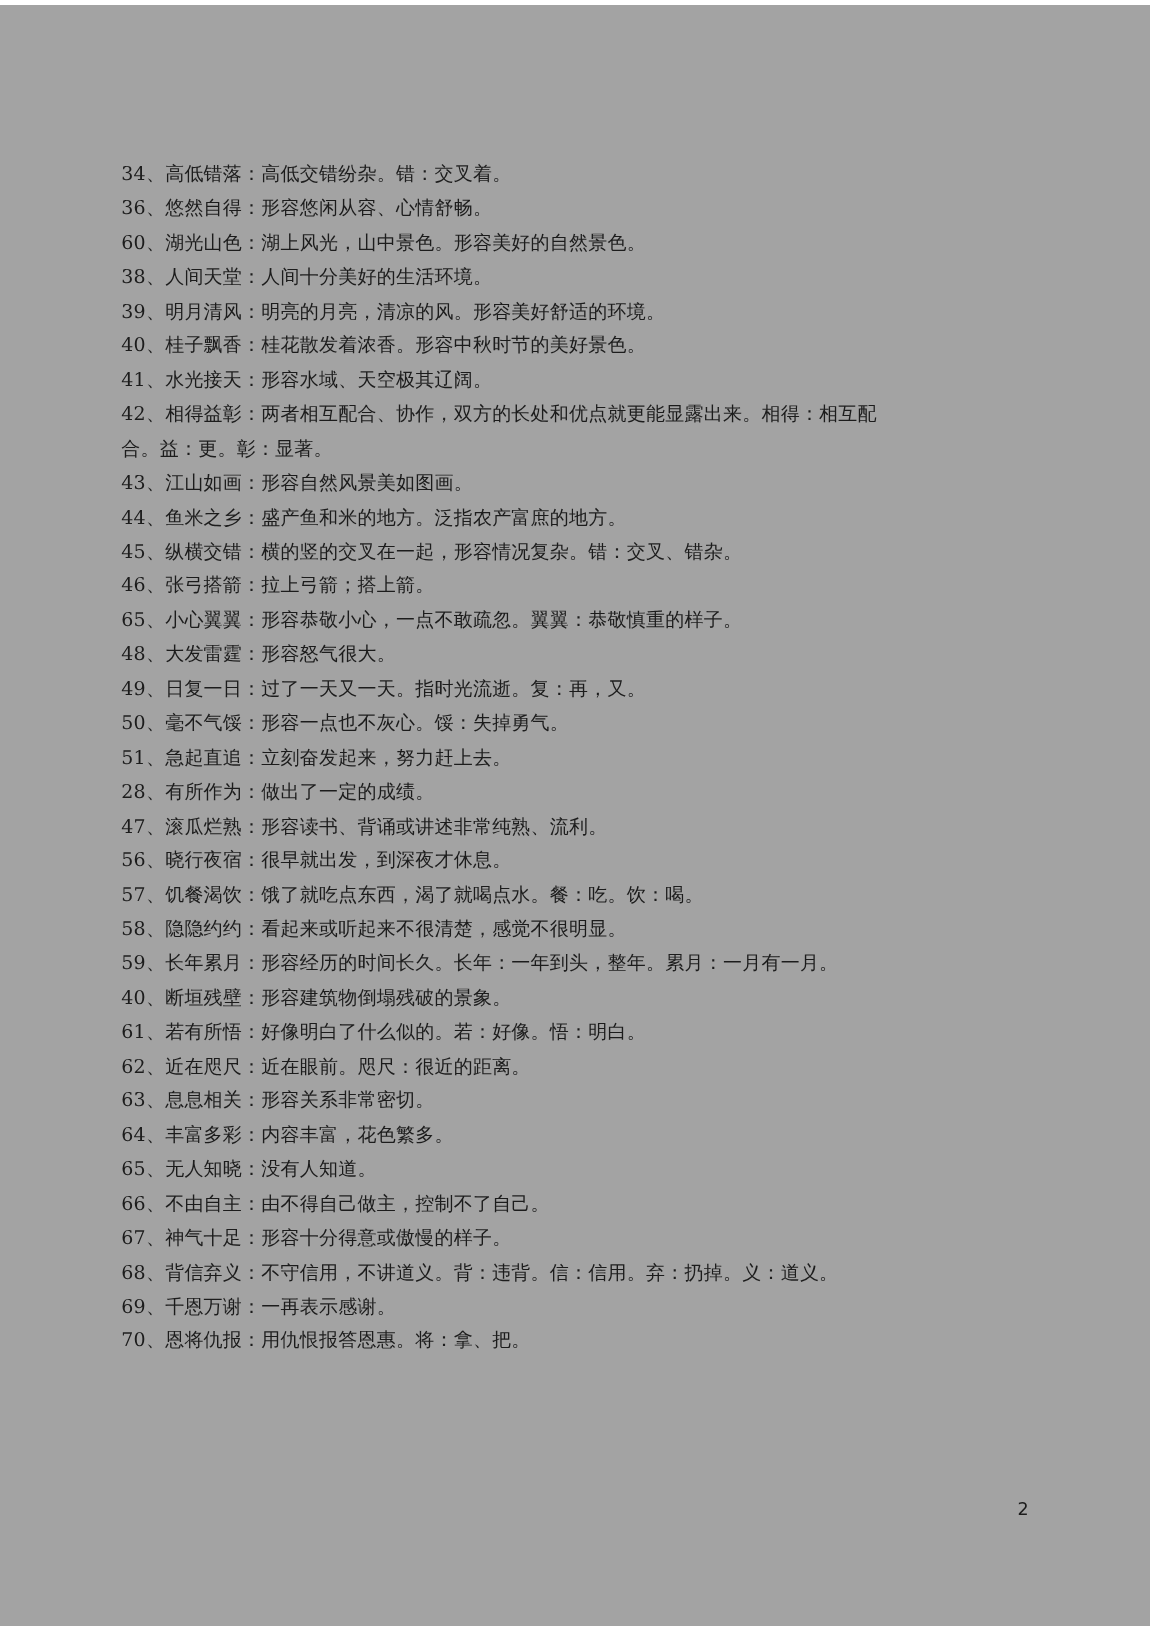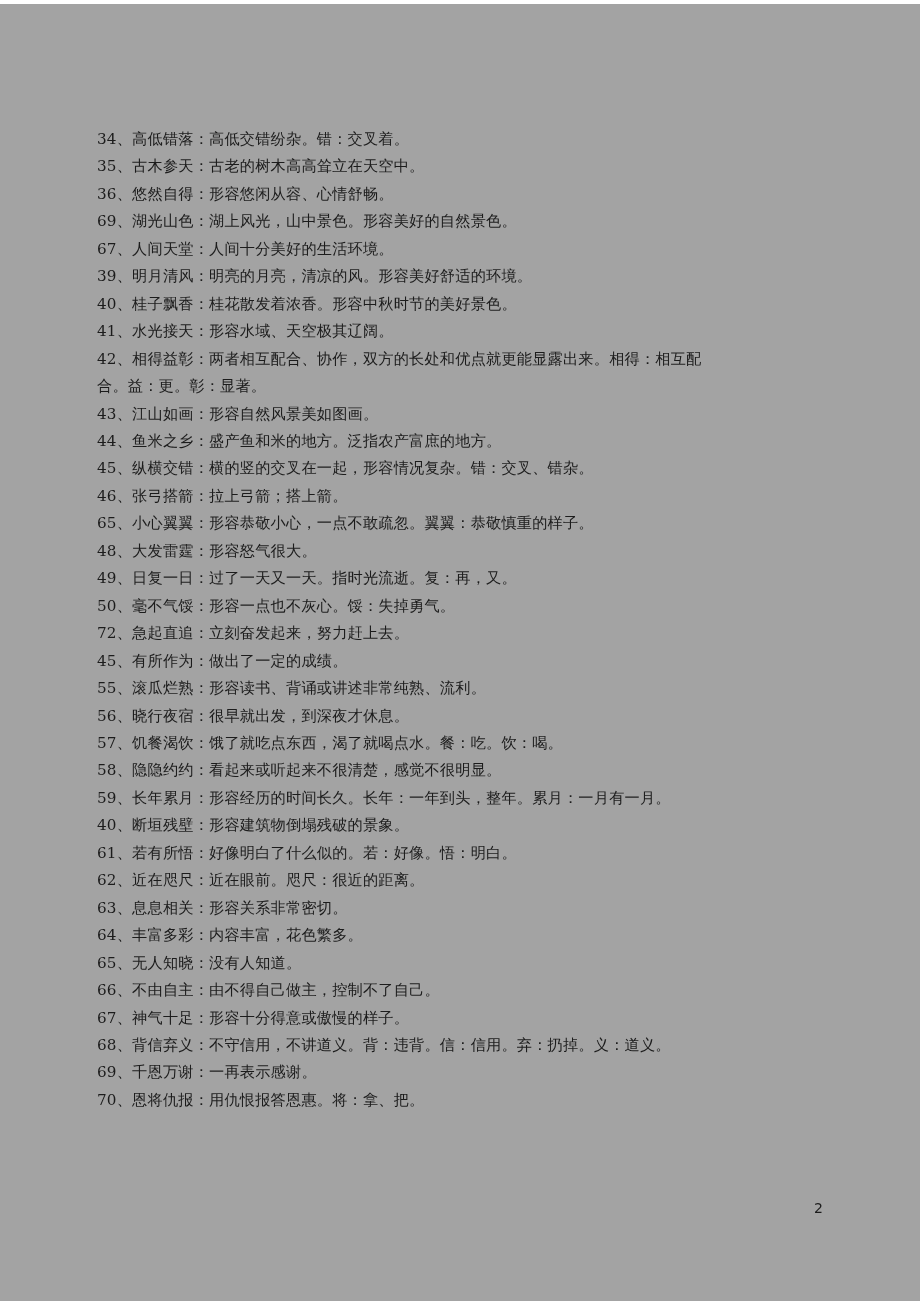--- a/index.html
+++ b/index.html
@@ -52,40 +52,39 @@
     text-align: right;
   }
 </style>
 </head>
 <body>
 
 <div class="page">
 
   <div class="content">
       <div class="entry">34、高低错落：高低交错纷杂。错：交叉着。</div>
-      <div class="entry">35、古木参天：古老的树木高高耸立在天空中。</div>
       <div class="entry">36、悠然自得：形容悠闲从容、心情舒畅。</div>
-      <div class="entry">69、湖光山色：湖上风光，山中景色。形容美好的自然景色。</div>
-      <div class="entry">67、人间天堂：人间十分美好的生活环境。</div>
+      <div class="entry">60、湖光山色：湖上风光，山中景色。形容美好的自然景色。</div>
+      <div class="entry">38、人间天堂：人间十分美好的生活环境。</div>
       <div class="entry">39、明月清风：明亮的月亮，清凉的风。形容美好舒适的环境。</div>
       <div class="entry">40、桂子飘香：桂花散发着浓香。形容中秋时节的美好景色。</div>
       <div class="entry">41、水光接天：形容水域、天空极其辽阔。</div>
       <div class="entry">42、相得益彰：两者相互配合、协作，双方的长处和优点就更能显露出来。相得：相互配</div>
       <div class="entry wrap">合。益：更。彰：显著。</div>
       <div class="entry">43、江山如画：形容自然风景美如图画。</div>
       <div class="entry">44、鱼米之乡：盛产鱼和米的地方。泛指农产富庶的地方。</div>
       <div class="entry">45、纵横交错：横的竖的交叉在一起，形容情况复杂。错：交叉、错杂。</div>
       <div class="entry">46、张弓搭箭：拉上弓箭；搭上箭。</div>
       <div class="entry">65、小心翼翼：形容恭敬小心，一点不敢疏忽。翼翼：恭敬慎重的样子。</div>
       <div class="entry">48、大发雷霆：形容怒气很大。</div>
       <div class="entry">49、日复一日：过了一天又一天。指时光流逝。复：再，又。</div>
       <div class="entry">50、毫不气馁：形容一点也不灰心。馁：失掉勇气。</div>
-      <div class="entry">72、急起直追：立刻奋发起来，努力赶上去。</div>
-      <div class="entry">45、有所作为：做出了一定的成绩。</div>
-      <div class="entry">55、滚瓜烂熟：形容读书、背诵或讲述非常纯熟、流利。</div>
+      <div class="entry">51、急起直追：立刻奋发起来，努力赶上去。</div>
+      <div class="entry">28、有所作为：做出了一定的成绩。</div>
+      <div class="entry">47、滚瓜烂熟：形容读书、背诵或讲述非常纯熟、流利。</div>
       <div class="entry">56、晓行夜宿：很早就出发，到深夜才休息。</div>
       <div class="entry">57、饥餐渴饮：饿了就吃点东西，渴了就喝点水。餐：吃。饮：喝。</div>
       <div class="entry">58、隐隐约约：看起来或听起来不很清楚，感觉不很明显。</div>
       <div class="entry">59、长年累月：形容经历的时间长久。长年：一年到头，整年。累月：一月有一月。</div>
       <div class="entry">40、断垣残壁：形容建筑物倒塌残破的景象。</div>
       <div class="entry">61、若有所悟：好像明白了什么似的。若：好像。悟：明白。</div>
       <div class="entry">62、近在咫尺：近在眼前。咫尺：很近的距离。</div>
       <div class="entry">63、息息相关：形容关系非常密切。</div>
       <div class="entry">64、丰富多彩：内容丰富，花色繁多。</div>
       <div class="entry">65、无人知晓：没有人知道。</div>

